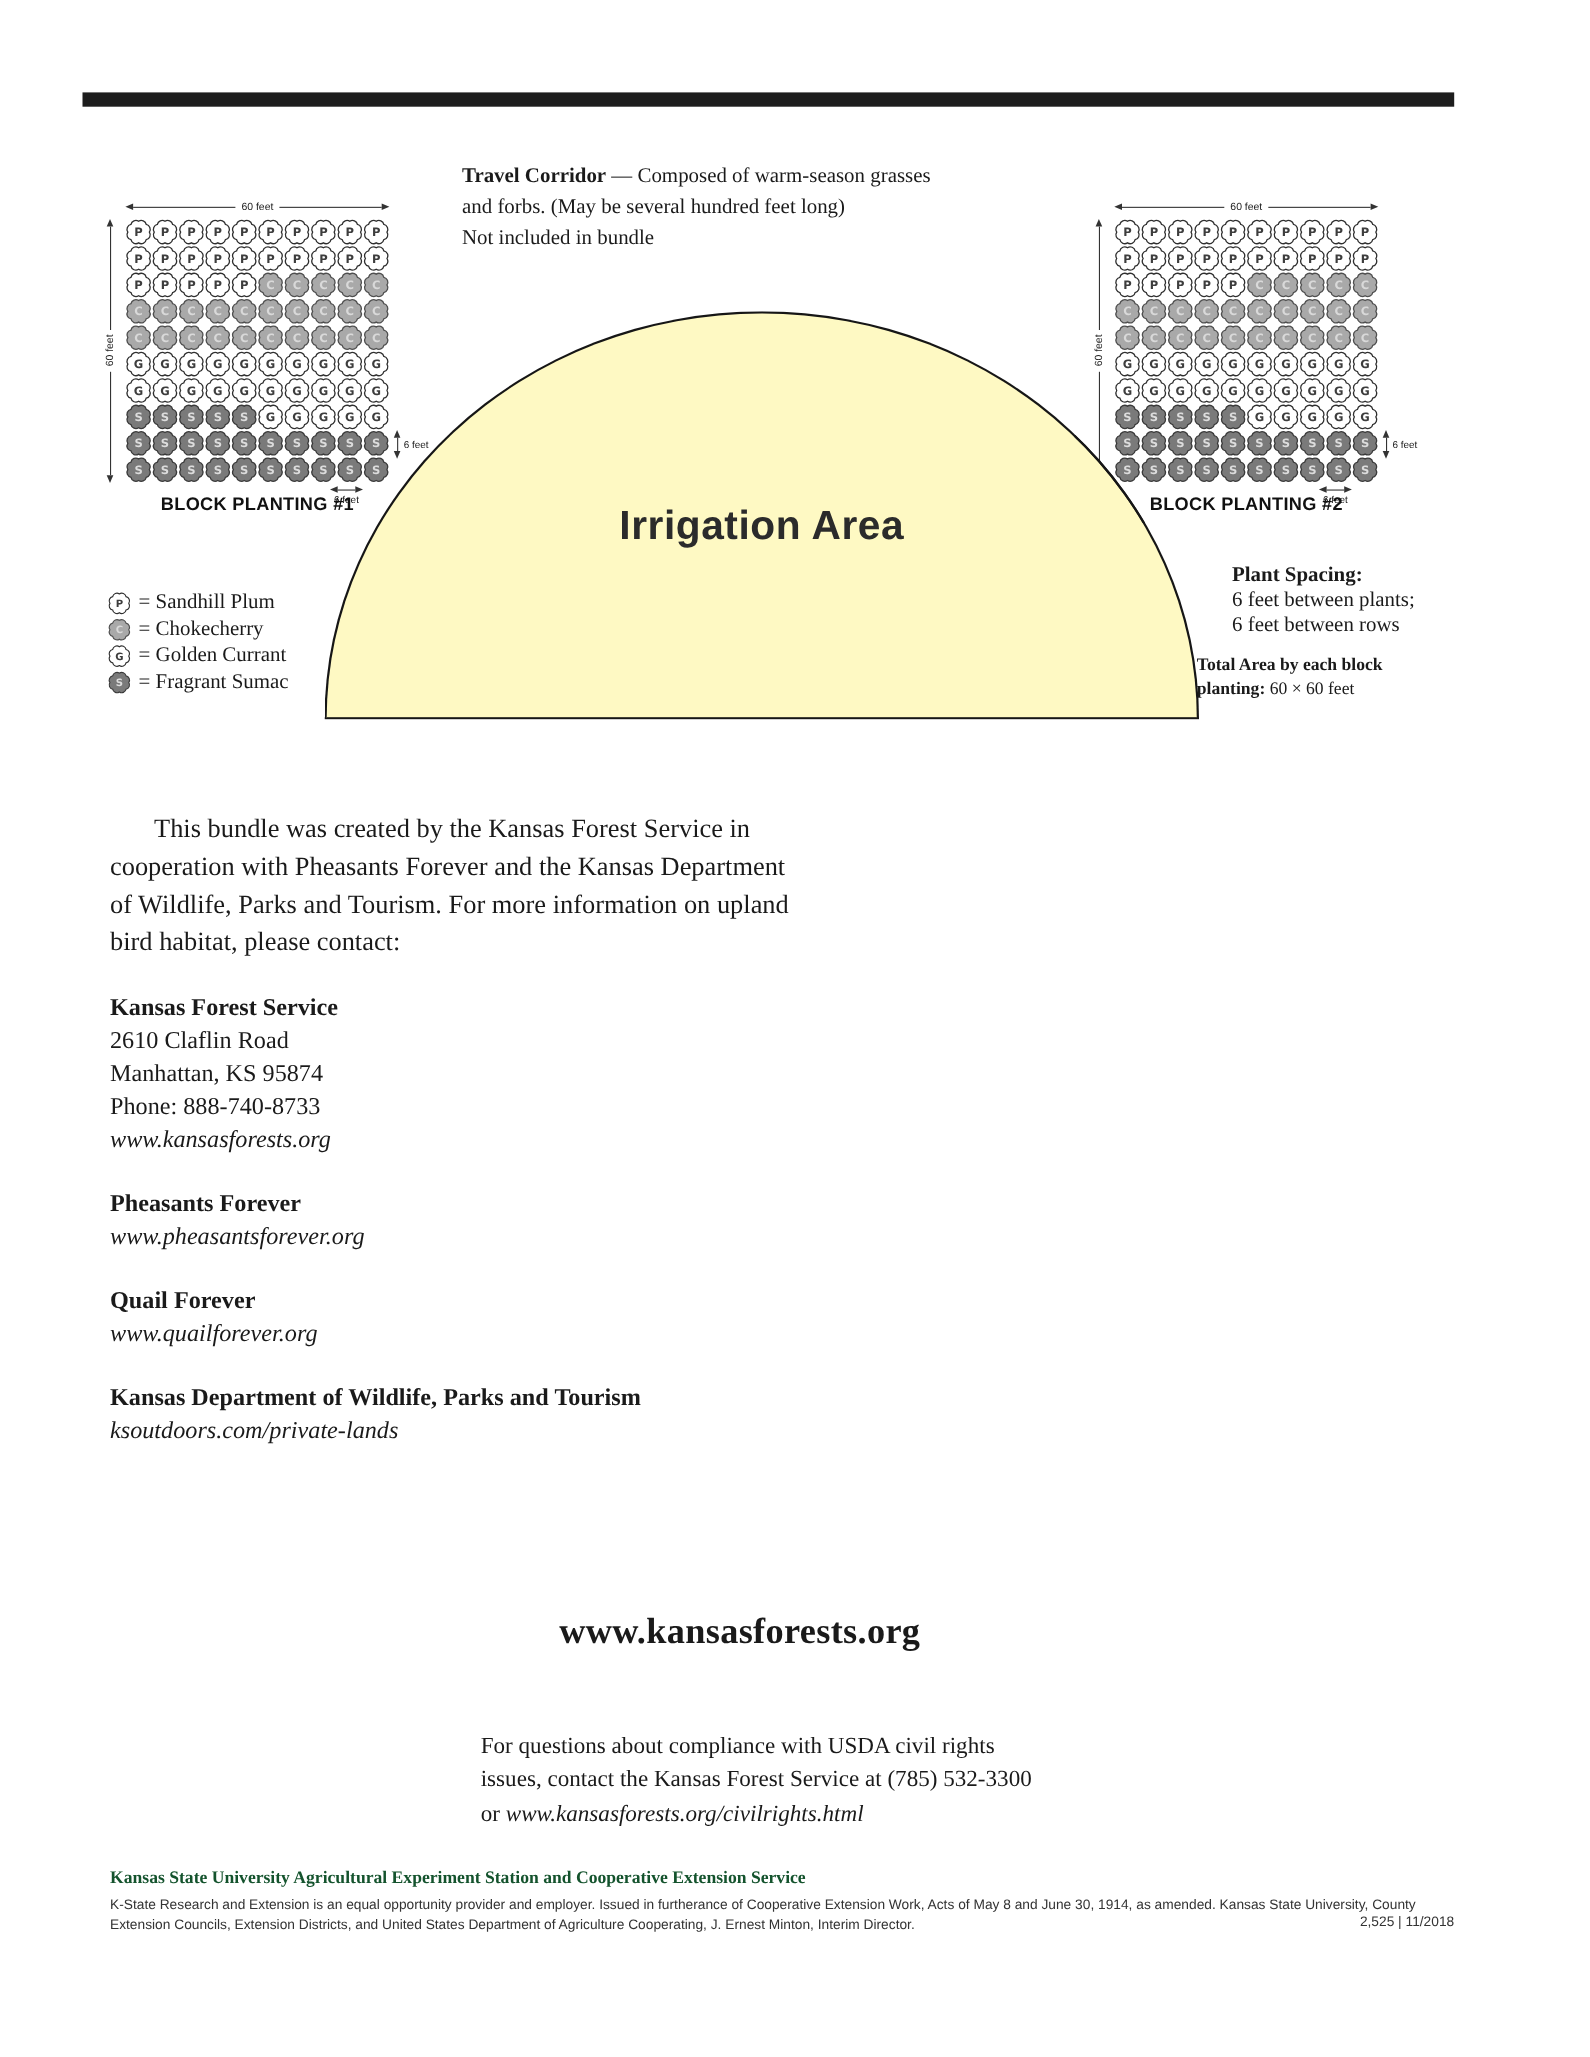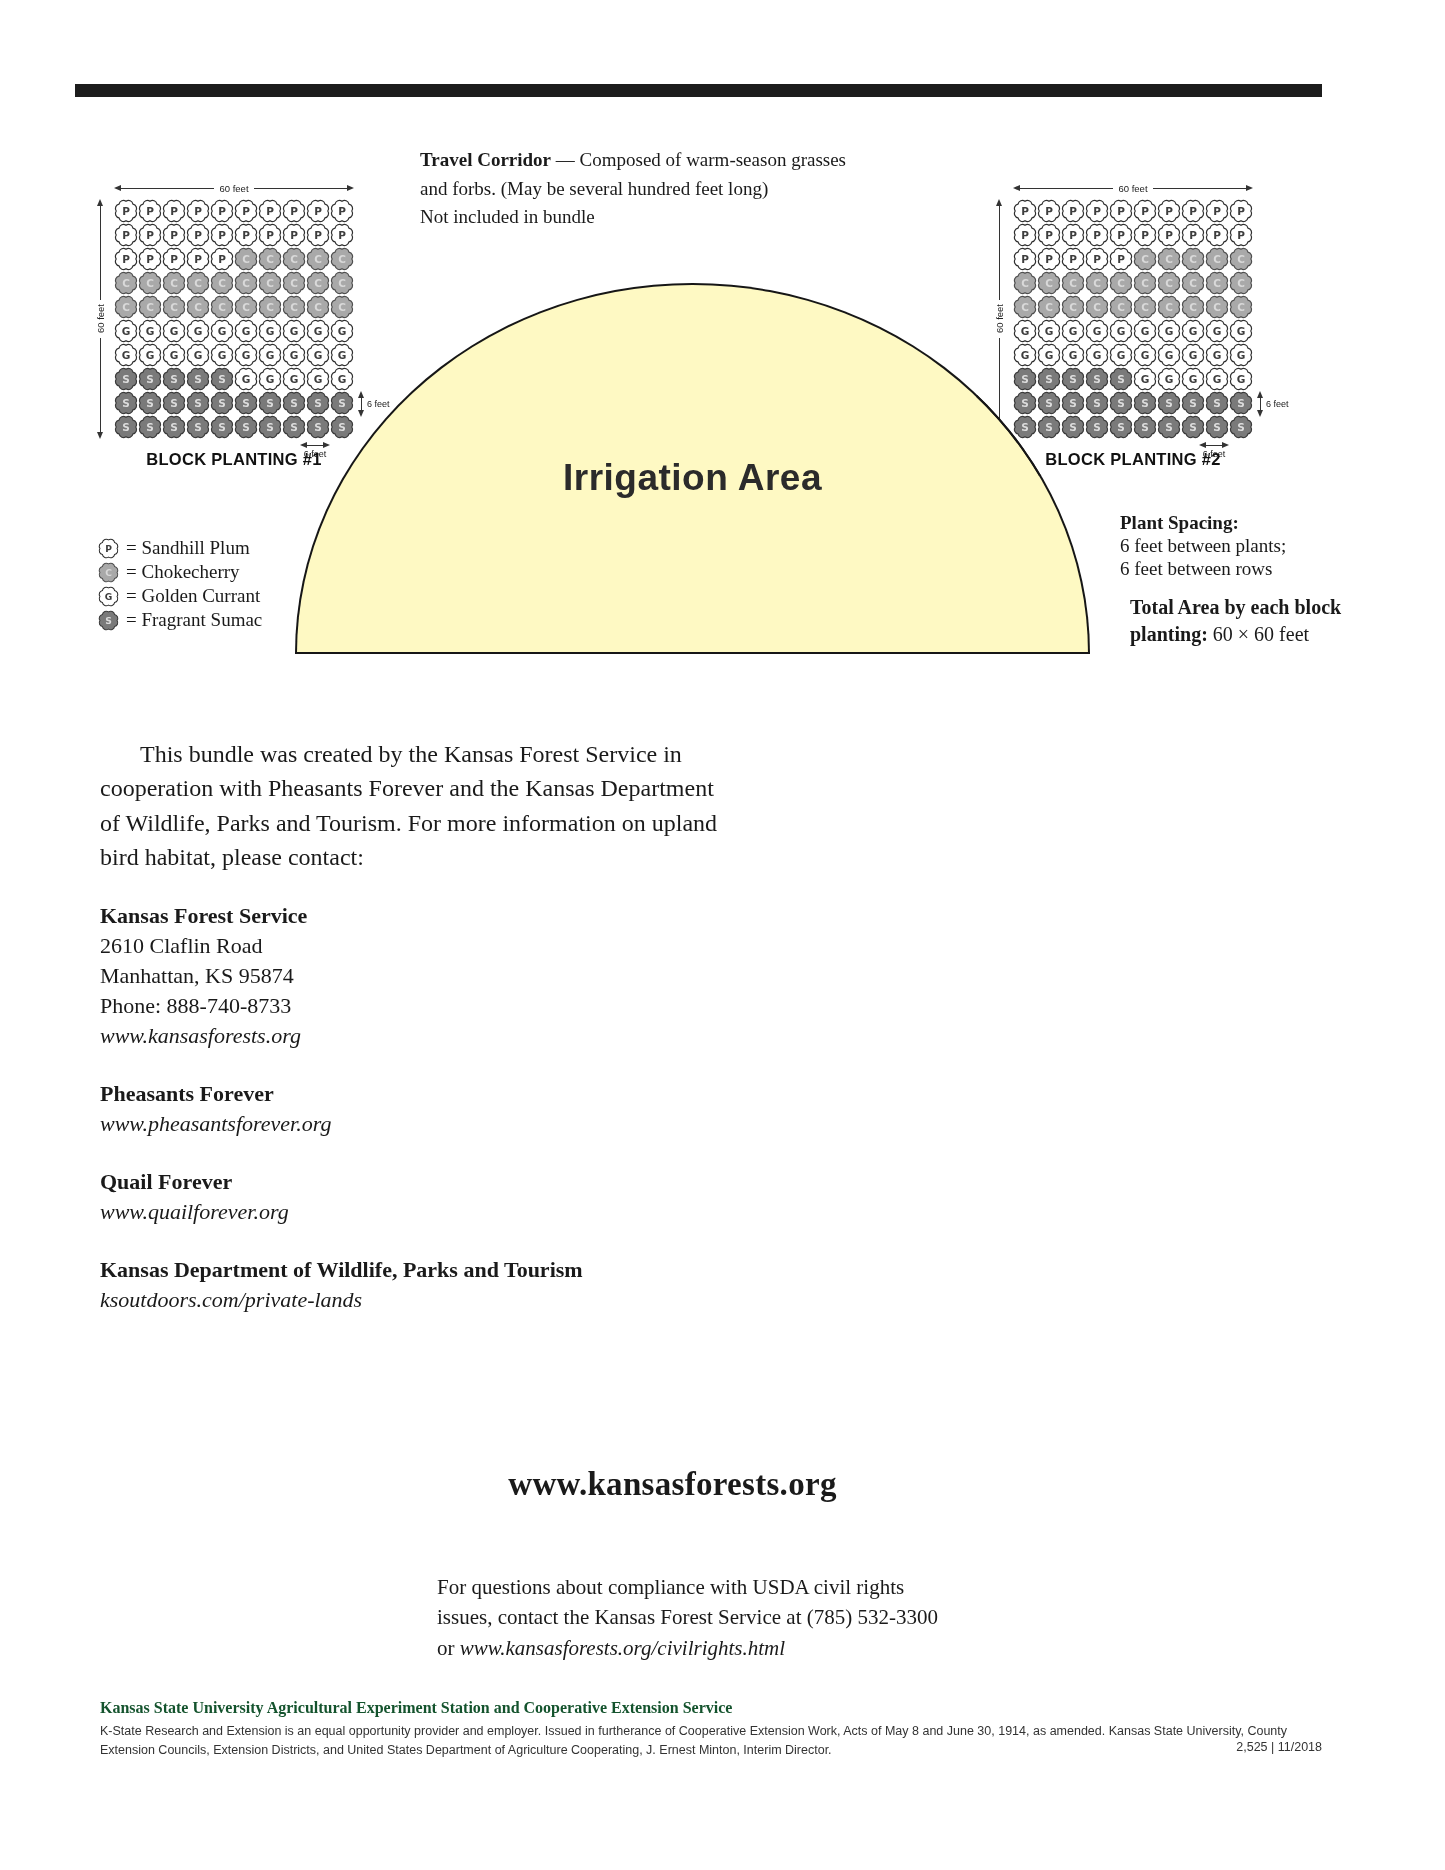--- a/index.html
+++ b/index.html
@@ -65,21 +65,21 @@
   .dome-label{left:0;right:0;top:172px;text-align:center;position:absolute;
     font-family:"Liberation Sans",sans-serif;font-weight:bold;font-size:37px;color:#2b2b2b;letter-spacing:.5px;}
 
   
   .legend{left:98px;top:536px;}
   .legend-row{display:flex;align-items:center;gap:7px;height:24px;font-size:19px;}
 
   
   .plant-spacing{left:1098px;top:512px;font-size:19px;line-height:1.2;margin-left:22px;}
   .plant-spacing .ps-title{font-weight:bold;}
-  .total-area{left:1088px;top:594px;font-size:20px;line-height:1.35;font-weight:bold;padding-left:42px;}
+  .total-area{left:1088px;top:594px;font-size:16px;line-height:1.35;font-weight:bold;}
   .total-area .ta-normal{font-weight:normal;}
 
   
   .intro{left:100px;top:737px;width:628px;font-size:24px;line-height:1.43;text-indent:40px;}
   .contacts{left:100px;top:901px;font-size:22px;line-height:30px;}
   .contact-block{margin-bottom:28px;}
   .contact-name{font-weight:bold;}
   .contact-url{font-style:italic;}
 
   .site-url{left:0;top:1466px;width:1345px;text-align:center;

